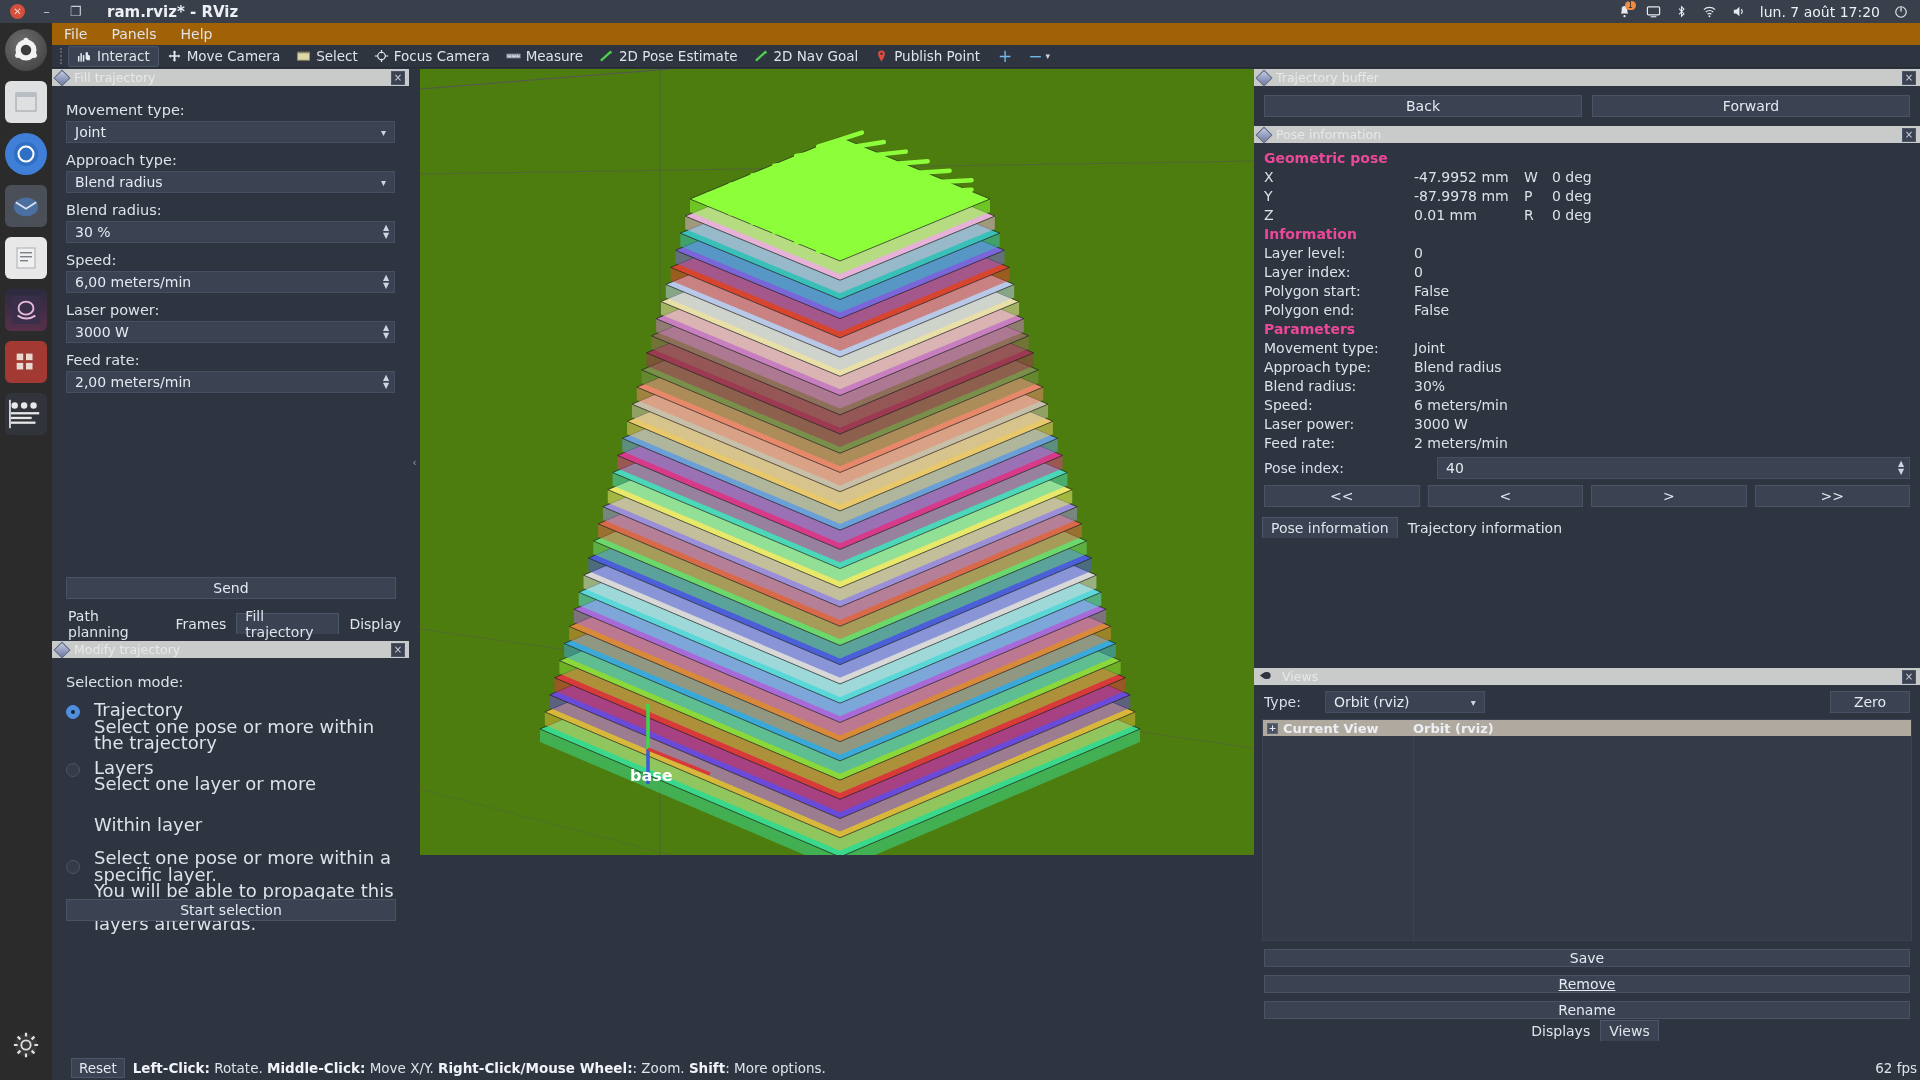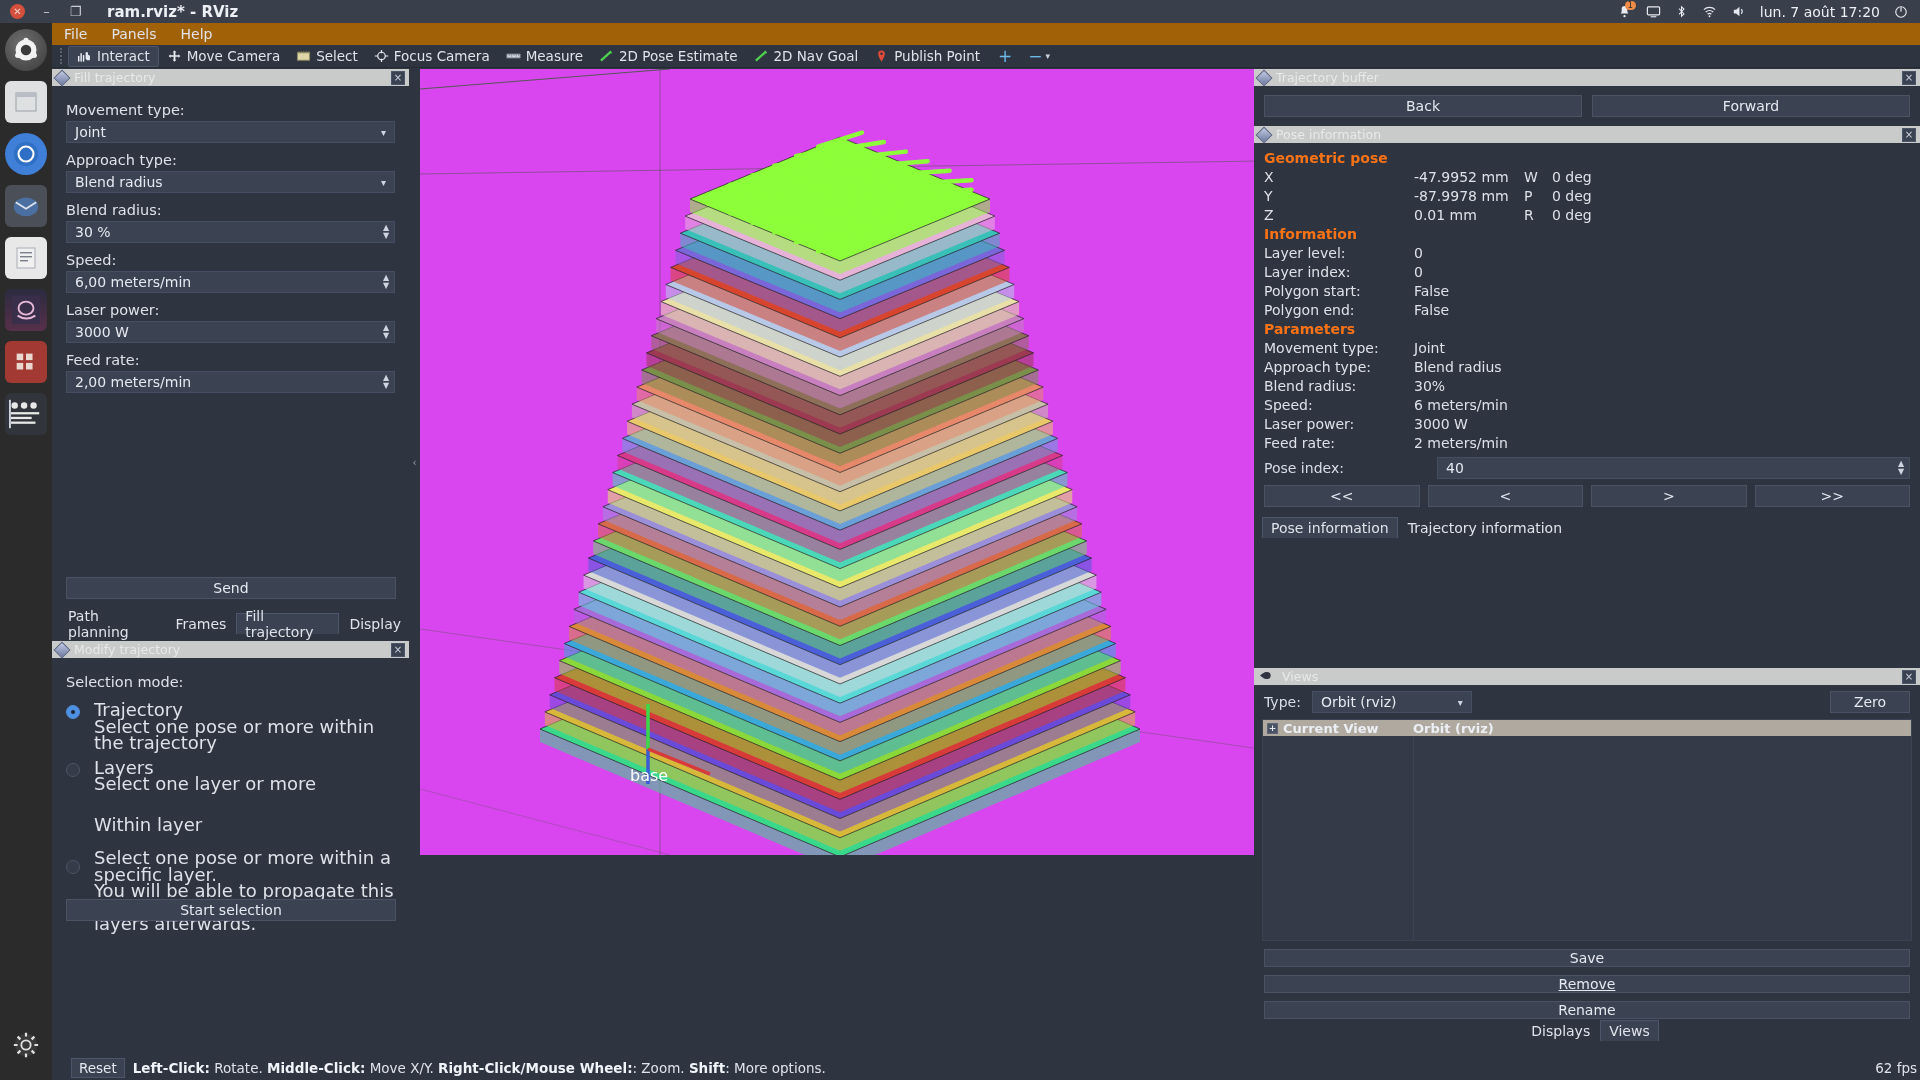--- a/index.html
+++ b/index.html
@@ -65,21 +65,21 @@
     border-bottom:1px solid #262b33; font-size:13.5px;
   }
   .tool{ display:flex; align-items:center; gap:5px; padding:2px 8px; color:#dfe3ea; height:21px; }
   .tool.active{ background:#3b4252; border:1px solid #4c566a; border-radius:2px; }
   .grip{ width:4px; height:16px; border-left:2px dotted #5b6271; margin-right:4px; }
   .ticon{ width:15px; height:14px; display:inline-block; }
 
   
   .viewport{
     position:absolute; left:420px; top:69px; width:840px; height:786px;
-    background:#d946ef; overflow:hidden;
+    background:#4d7c0f; overflow:hidden;font-weight:bold;
   }
   .vp-collapse-l{
     position:absolute; left:409px; top:69px; width:11px; height:786px;
     background:#2e3440; display:flex;align-items:center;justify-content:center; color:#9aa2b1; font-size:10px;
   }
   .vp-collapse-r{
     position:absolute; left:1243px; top:69px; width:11px; height:786px;
     background:#2e3440; display:flex;align-items:center;justify-content:center; color:#9aa2b1; font-size:10px;
   }
 
@@ -129,21 +129,21 @@
   .radio.on:after{ content:""; position:absolute; left:4px; top:4px; width:4px;height:4px;border-radius:50%; background:#1e2430;}
   .radio-txt{ font-size:18px; line-height:16.5px; color:#dde1e8; }
   .radio-txt .hd{ display:block; }
 
   
   .rightpanel{ position:absolute; left:1254px; top:69px; width:666px; height:786px; background:#2e3440; }
   .kv{ display:flex; font-size:14px; color:#dde1e8; line-height:19px; padding-left:10px; }
   .kv .k{ width:150px; }
   .kv .v{ width:110px; }
   .kv .v2{ width:28px; }
-  .hdr{ font-weight:bold; color:#f97316; font-size:14px; padding-left:10px; line-height:19px; }
+  .hdr{ font-weight:bold; color:#ec4899; font-size:14px; padding-left:10px; line-height:19px; }
 
   .navbtns{ display:flex; gap:8px; padding:6px 10px 0 10px; }
   .navbtns .btn{ flex:1; }
 
   .viewlist-hdr{
     display:flex; background:#b0a9a0; height:16px; align-items:center; font-size:13px;
     font-weight:bold; color:#eceff4;
   }
   .viewlist-hdr .c1{ width:150px; padding-left:20px; }
   .plusbox{
@@ -730,21 +730,21 @@
         <span style="margin-left:2px;">
           <svg width="16" height="11" viewBox="0 0 18 12">
               <rect x="3" y="2" width="9" height="8" rx="4" fill="#2f3440"></rect>
               <path d="M0 6l4-3v6z" fill="#2f3440"></path>
             </svg>
         </span>
         <span class="ptxt">Views</span>
         <span class="pclose">×</span>
       </div>
 
-      <div style="display:flex;align-items:center;gap:11px;padding:6px 10px 6px 10px;">
+      <div style="display:flex;align-items:center;gap:24px;padding:6px 10px 6px 10px;">
         <span style="font-size:14px;">Type:</span>
         <div class="field" style="margin:0;width:160px;">
           <span>Orbit (rviz)</span>
           <span class="chev">▾</span>
         </div>
         <div class="btn" style="width:80px;margin-left:auto;">Zero</div>
       </div>
 
       <div style="margin:0 8px;border:1px solid #3b4252;height:222px;background:#343a47;position:relative;">
         <div class="viewlist-hdr" style="position:relative;">

